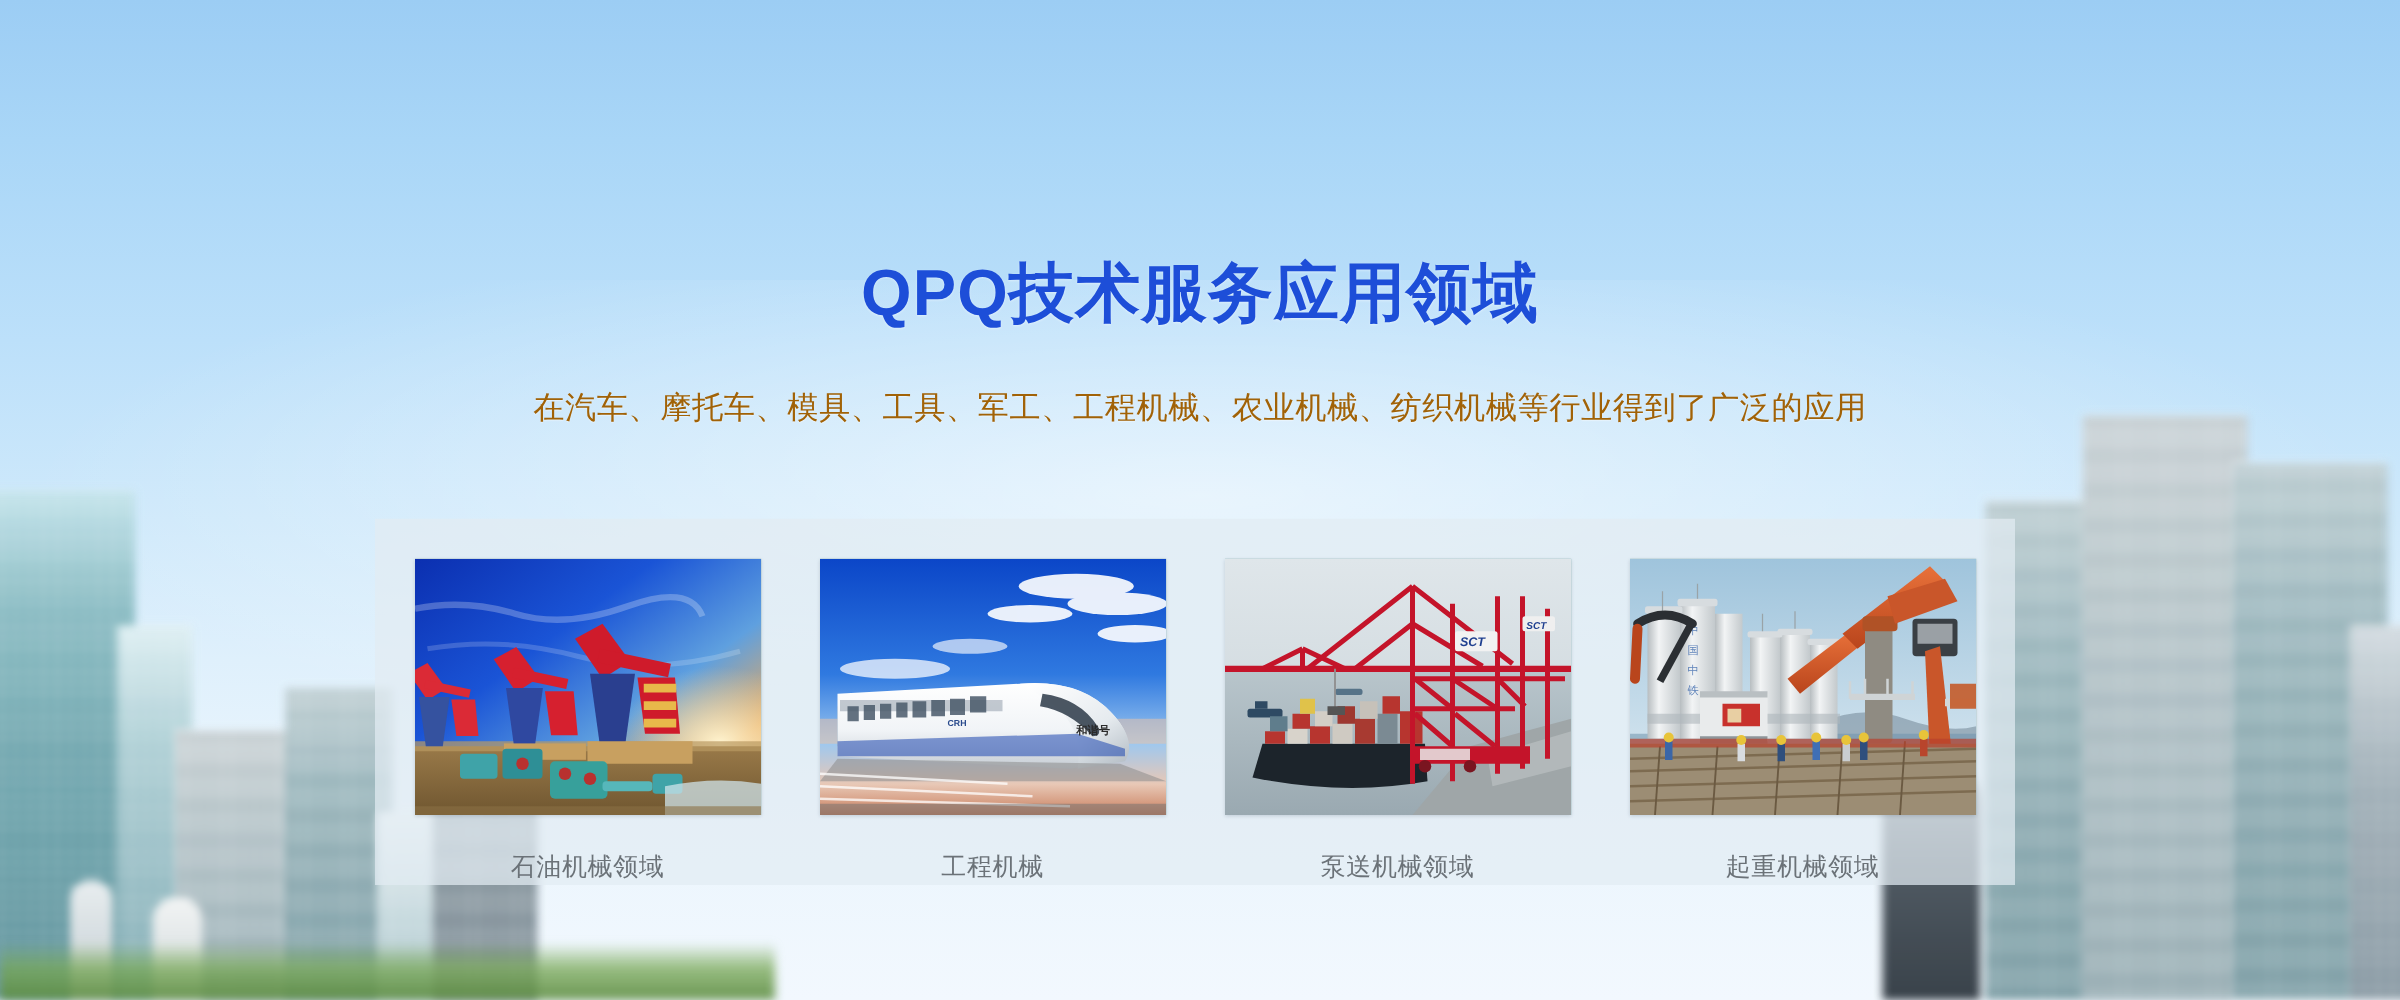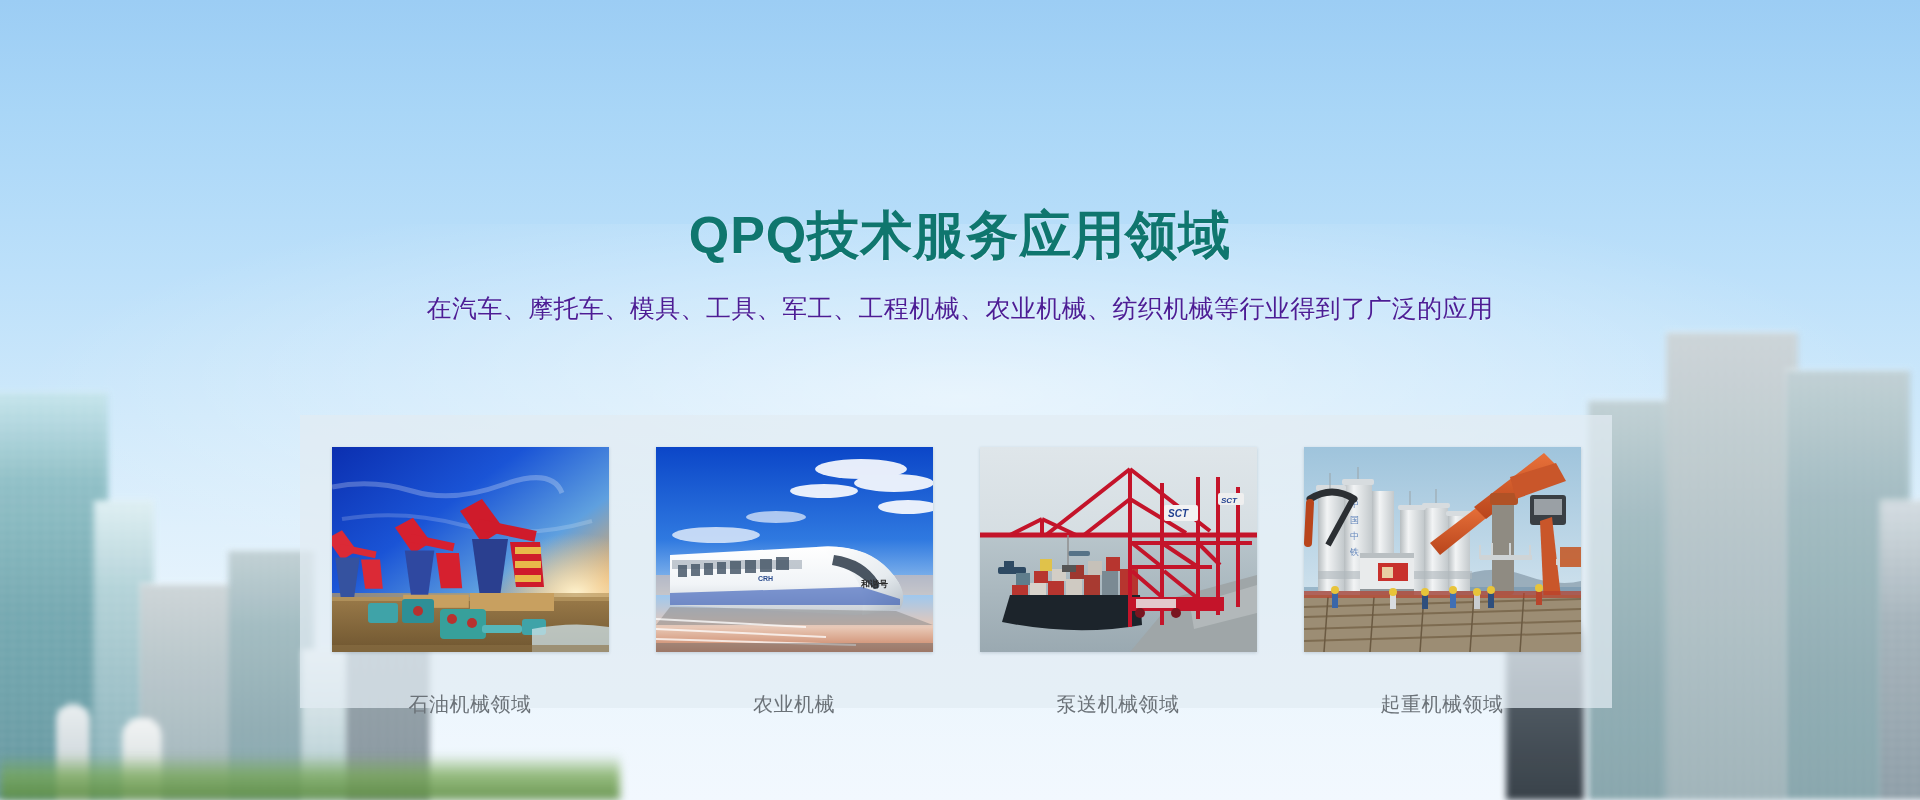--- a/index.html
+++ b/index.html
@@ -41,46 +41,46 @@
   }
   .trees{
     position:absolute;left:0;bottom:0;width:620px;height:46px;
     background:linear-gradient(180deg,rgba(126,173,92,0) 0%,rgba(120,168,86,.75) 45%,rgba(92,140,64,.9) 100%);
     filter:blur(4px);
   }
 
   
   .heading-wrap{position:absolute;left:0;right:0;top:206px;text-align:center;z-index:5;}
   .main-title{
-    font-size:52px;font-weight:700;color:#0f766e;letter-spacing:1px;line-height:1.15;
+    font-size:52px;font-weight:700;color:#1d4ed8;letter-spacing:1px;line-height:1.15;
     margin:0;text-shadow:0 1px 2px rgba(255,255,255,.45);
   }
   .sub-title{
-    margin:26px 0 0 0;font-size:25px;color:#4c1d95;letter-spacing:.4px;font-weight:400;
+    margin:43px 0 0 0;font-size:25px;color:#a16207;letter-spacing:.4px;font-weight:400;
     text-shadow:0 1px 1px rgba(255,255,255,.5);
   }
 
   
   .panel{
     position:absolute;left:300px;top:415px;width:1312px;height:293px;
     background:rgba(226,235,243,.72);
     z-index:4;
   }
   .cards{
     position:absolute;left:0;top:0;width:100%;height:100%;
     display:flex;justify-content:center;align-items:flex-start;gap:47px;padding-top:32px;box-sizing:border-box;
   }
   .card{width:277px;}
   .thumb{
     width:277px;height:205px;overflow:hidden;position:relative;background:#9bb;
     box-shadow:0 1px 3px rgba(30,50,70,.18);
   }
   .thumb svg{display:block;width:277px;height:205px;}
   .cap{
-    margin-top:39px;text-align:center;font-size:20px;color:#6b7278;letter-spacing:.5px;
+    margin-top:28px;text-align:center;font-size:20px;color:#6b7278;letter-spacing:.5px;
   }
 </style>
 </head>
 <body>
 
 <div id="bg">
   <div class="sky"></div>
   <div class="haze"></div>
 
   <div class="cityL">
@@ -265,21 +265,21 @@
           <text x="205" y="140" font-family="Liberation Sans, sans-serif" font-size="9" fill="#2a2a2a" font-weight="bold">和谐号</text>
           <path d="M14 160 L240 164 L277 178 L0 178 Z" fill="#8c8c8c" opacity=".55"></path>
           <g stroke="#ffffff" stroke-opacity=".75" stroke-width="2">
             <line x1="0" y1="172" x2="150" y2="180"></line>
               <line x1="0" y1="182" x2="170" y2="190"></line>
             <line x1="0" y1="192" x2="200" y2="198"></line>
           </g>
           <rect y="196" width="277" height="9" fill="#6f6f6f" opacity=".5"></rect>
         </svg>
       </div>
-      <div class="cap">农业机械</div>
+      <div class="cap">工程机械</div>
     </div>
 
     <div class="card">
       <div class="thumb">
         <svg viewBox="0 0 277 205" preserveAspectRatio="none">
           <defs>
             <linearGradient id="pSky" x1="0" y1="0" x2="0" y2="1">
               <stop offset="0%" stop-color="#dfe6ea"></stop>
                 <stop offset="100%" stop-color="#c9d3d8"></stop>
             </linearGradient>

